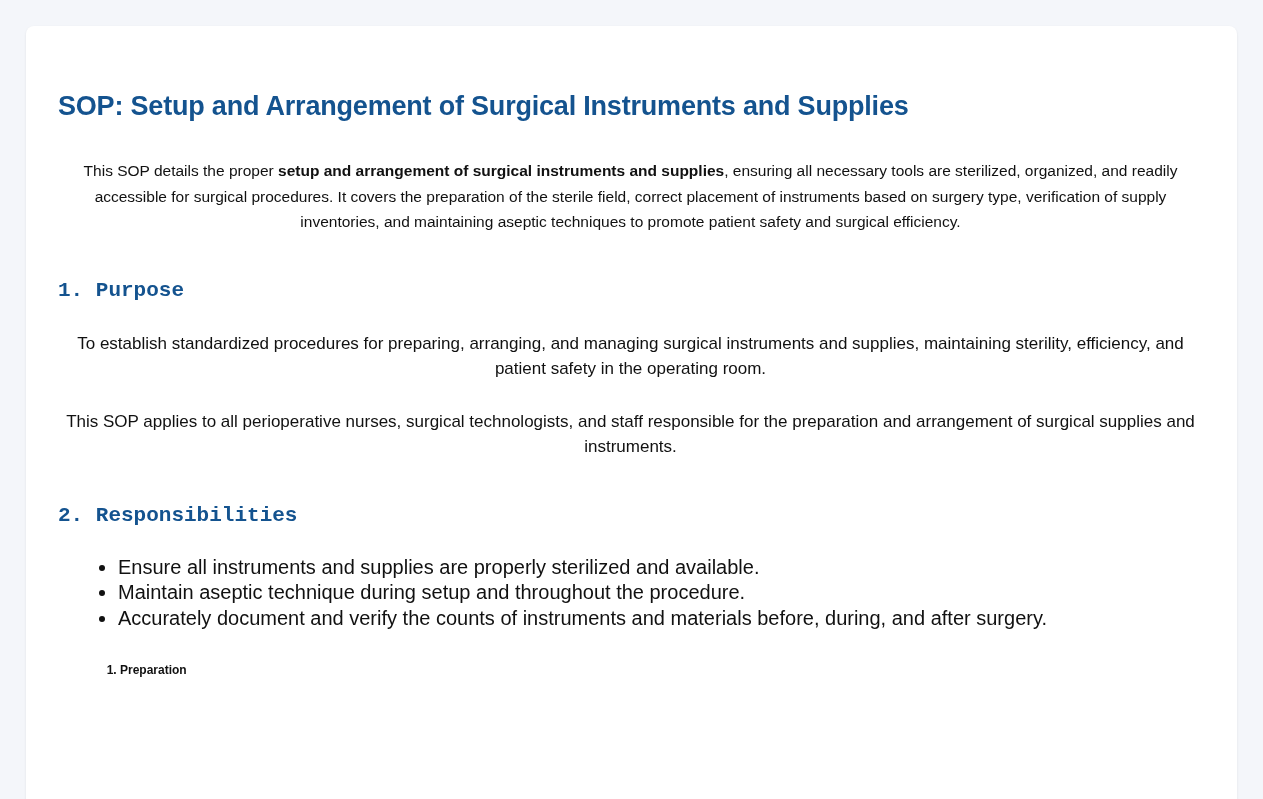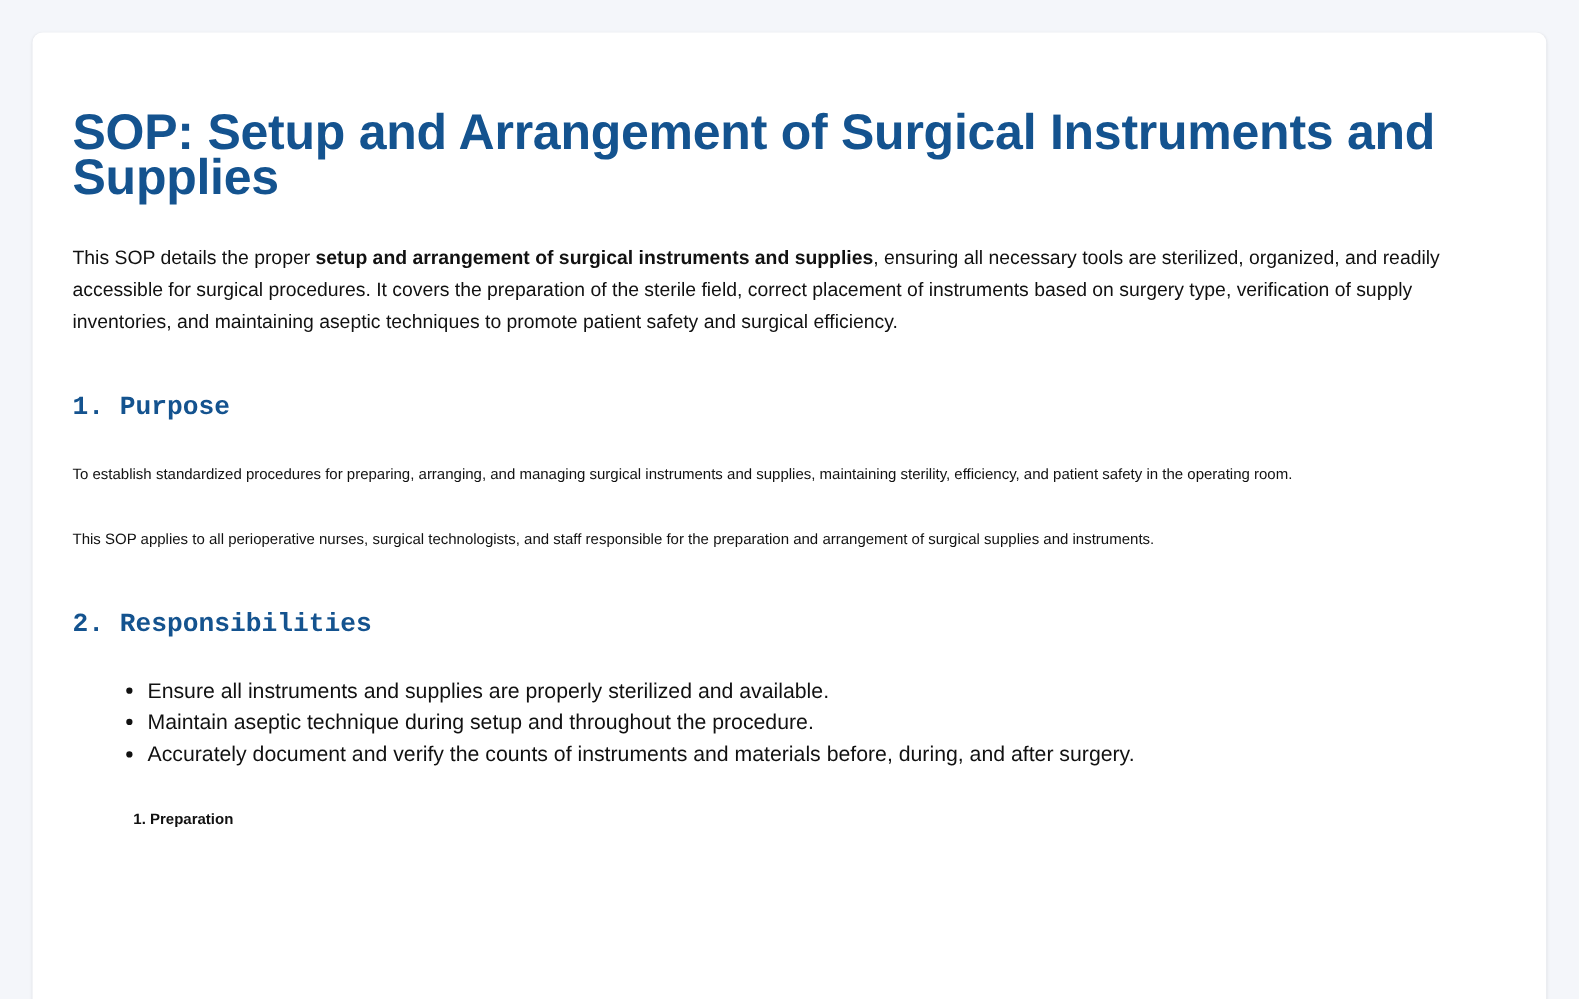--- a/index.html
+++ b/index.html
@@ -21,57 +21,59 @@
     background: #ffffff;
     border-radius: 8px;
     box-shadow: 0 1px 3px rgba(16,24,40,0.06), 0 1px 2px rgba(16,24,40,0.04);
     padding: 44px 32px 40px 32px;
   }
   .doc {
     max-width: 1145px;
   }
   h1.doc-title {
     color: #14538f;
-    font-size: 40px;
+    font-size: 27px;
     line-height: 36px;
     font-weight: bold;
     margin: 18px 0 0 0;
     letter-spacing: -0.2px;
   }
   p.intro {
     color: #111111;
     font-size: 15.5px;
     line-height: 25.5px;
     margin: 34px 0 0 0;
     max-width: 1145px;
+    text-align: center;
   }
   p.intro b { font-weight: bold; }
   h2.section {
     color: #14538f;
     font-size: 21px;
     line-height: 26px;
     font-weight: bold;
     margin: 43px 0 0 0;
     font-family: Liberation Mono, monospace;
   }
   p.body-text {
     color: #111111;
-    font-size: 12px;
+    font-size: 17px;
     line-height: 25.5px;
     margin: 27px 0 0 0;
     max-width: 1145px;
+    text-align: center;
   }
   ul.bullets {
     margin: 26px 0 0 0;
     padding-left: 60px;
     list-style-type: disc;
   }
   ul.bullets li {
     color: #111111;
-    font-size: 17px;
+    font-size: 20px;
     line-height: 25.8px;
     margin: 0;
   }
   ol.numbered {
     margin: 26px 0 0 0;
     padding-left: 62px;
     list-style-type: decimal;
   }
   ol.numbered li {
     color: #111111;

